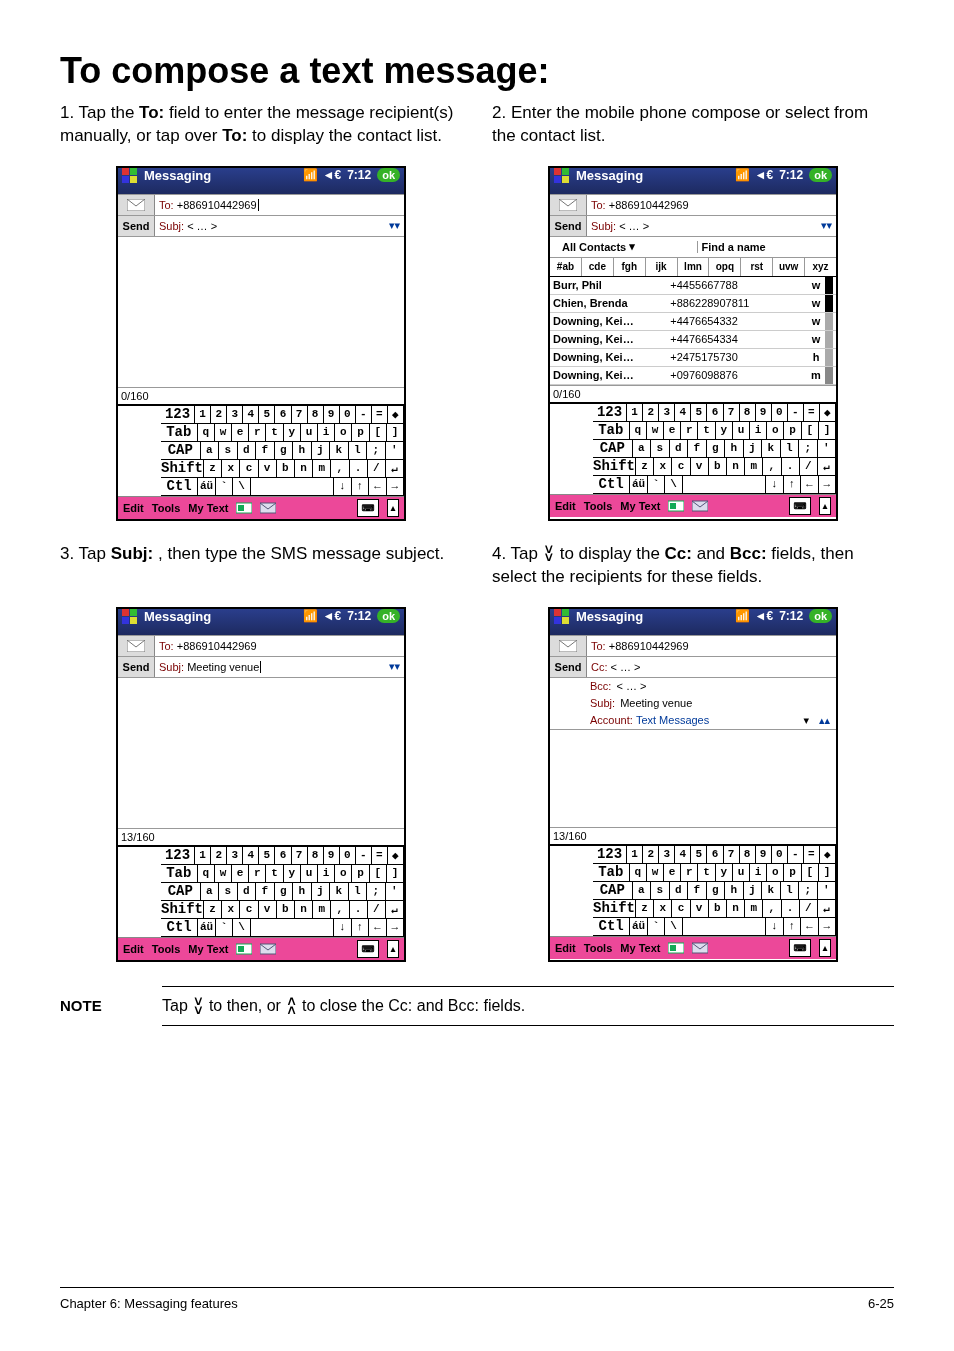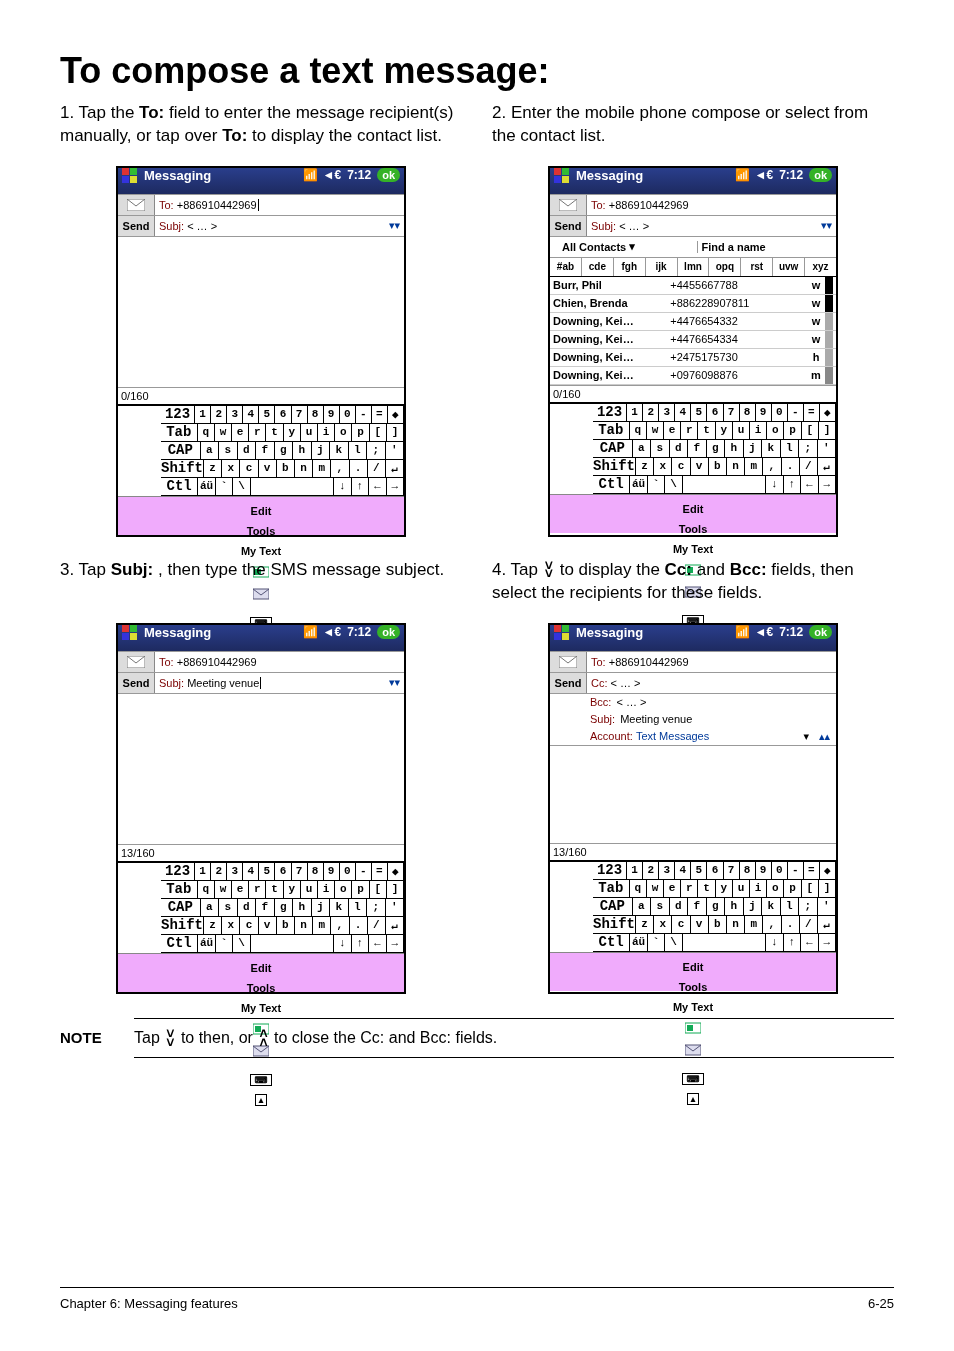--- a/index.html
+++ b/index.html
@@ -169,25 +169,25 @@
   }
   .kbd .key {
     flex:1; border:1px solid #000; border-left:none; border-top:none;
     display:flex; align-items:center; justify-content:center;
     background:#fff;
   }
   .kbd .krow .key:first-child { border-left:none; }
   .kbd .key.wide { flex:2.2; font-size:14px;margin-left:43px; }
   .menubar {
     height:22px;
-    background:#f0abfc;
+    background:#ec4899;
     border-top:1px solid #888;
     display:flex; align-items:center; gap:8px;
-    padding:8px 5px;
-    font-size:11px; font-weight:bold;flex-direction:column;
+    padding:0 5px;
+    font-size:11px; font-weight:bold;
   }
   .menubar .mitem {}
   .menubar .mini-icon {
     width:16px; height:14px;
     display:inline-block;
   }
   .menubar .flex { flex:1; }
   .menubar .sip {
     width:20px; height:16px; border:1px solid #000;
     background:#fff;
@@ -204,21 +204,21 @@
   }
   .extra-lines div { height:17px; display:flex; align-items:center; }
   .ex-label { color:#7a0000; }
   .ex-blue { color:#003a9a; }
   .ex-black { color:#000; padding-left:2px;}
 
   .note-block {
     margin-top: 24px;
     display:flex;
     align-items:center;
-    gap: 4px;
+    gap: 32px;
   }
   .note-label {
     font-weight:bold;
     font-size:15px;
     width:70px;
   }
   .note-text {
     flex:1;
     font-size:16px;
     border-top:1px solid #000;

